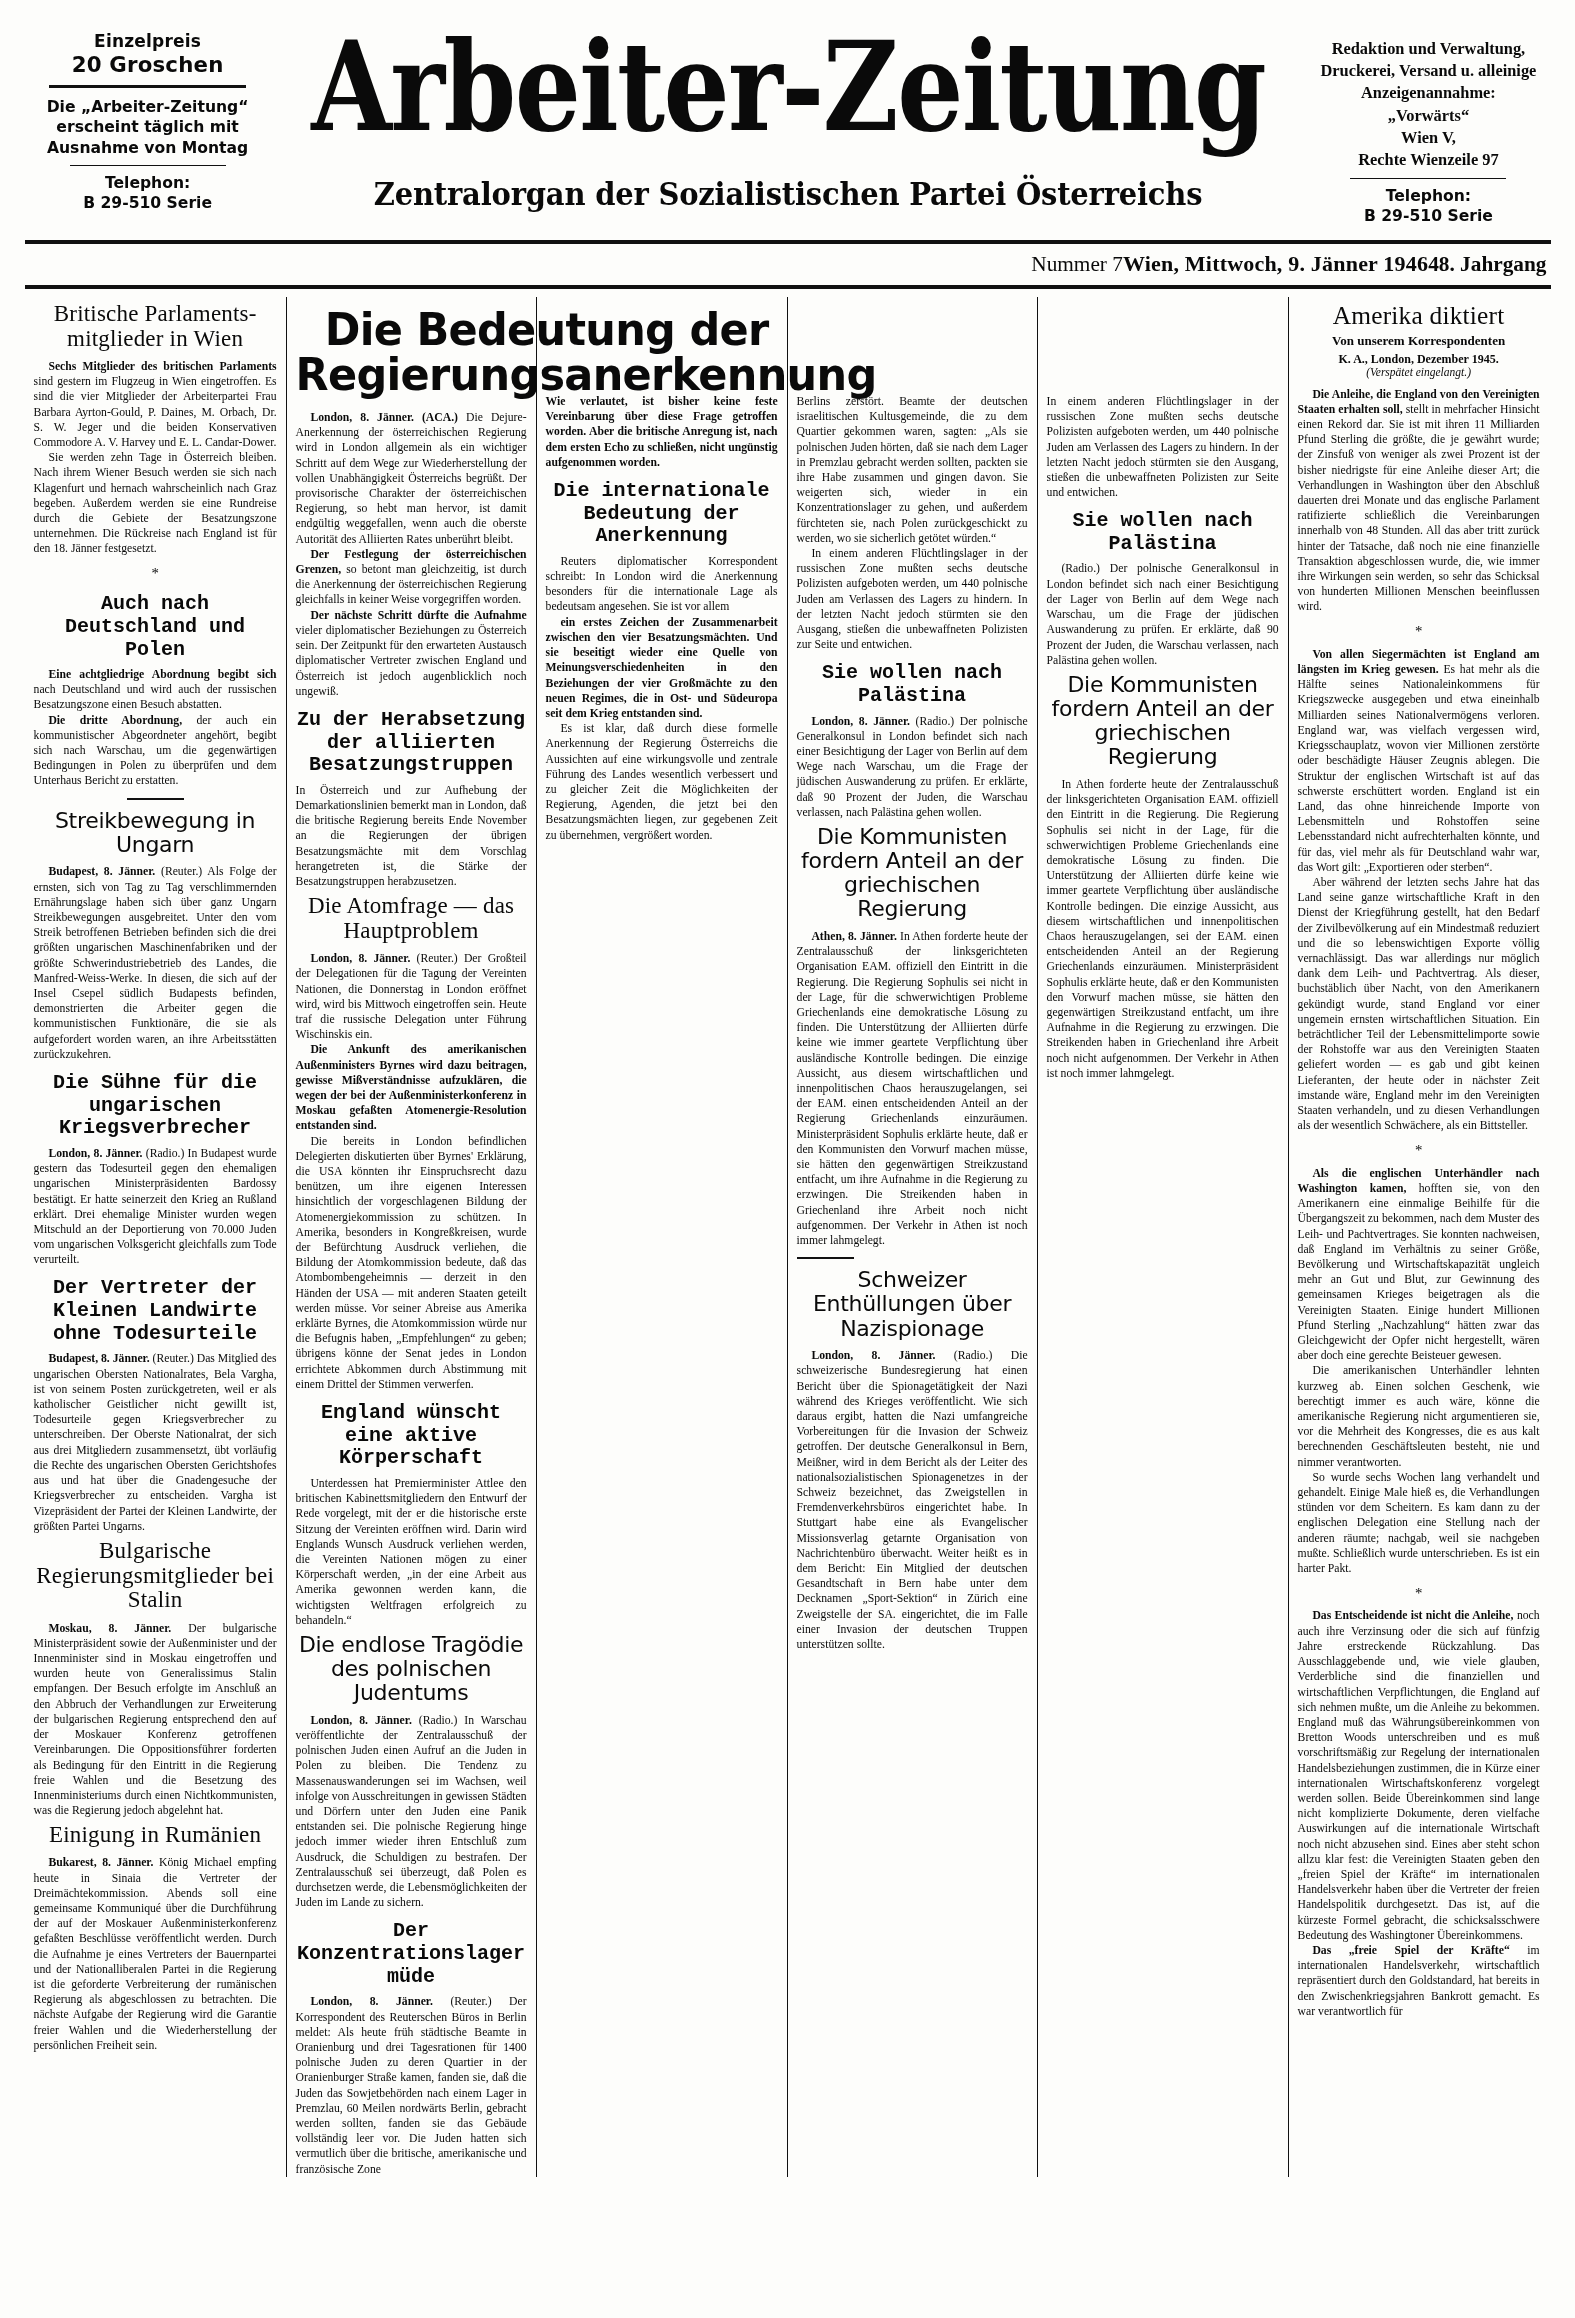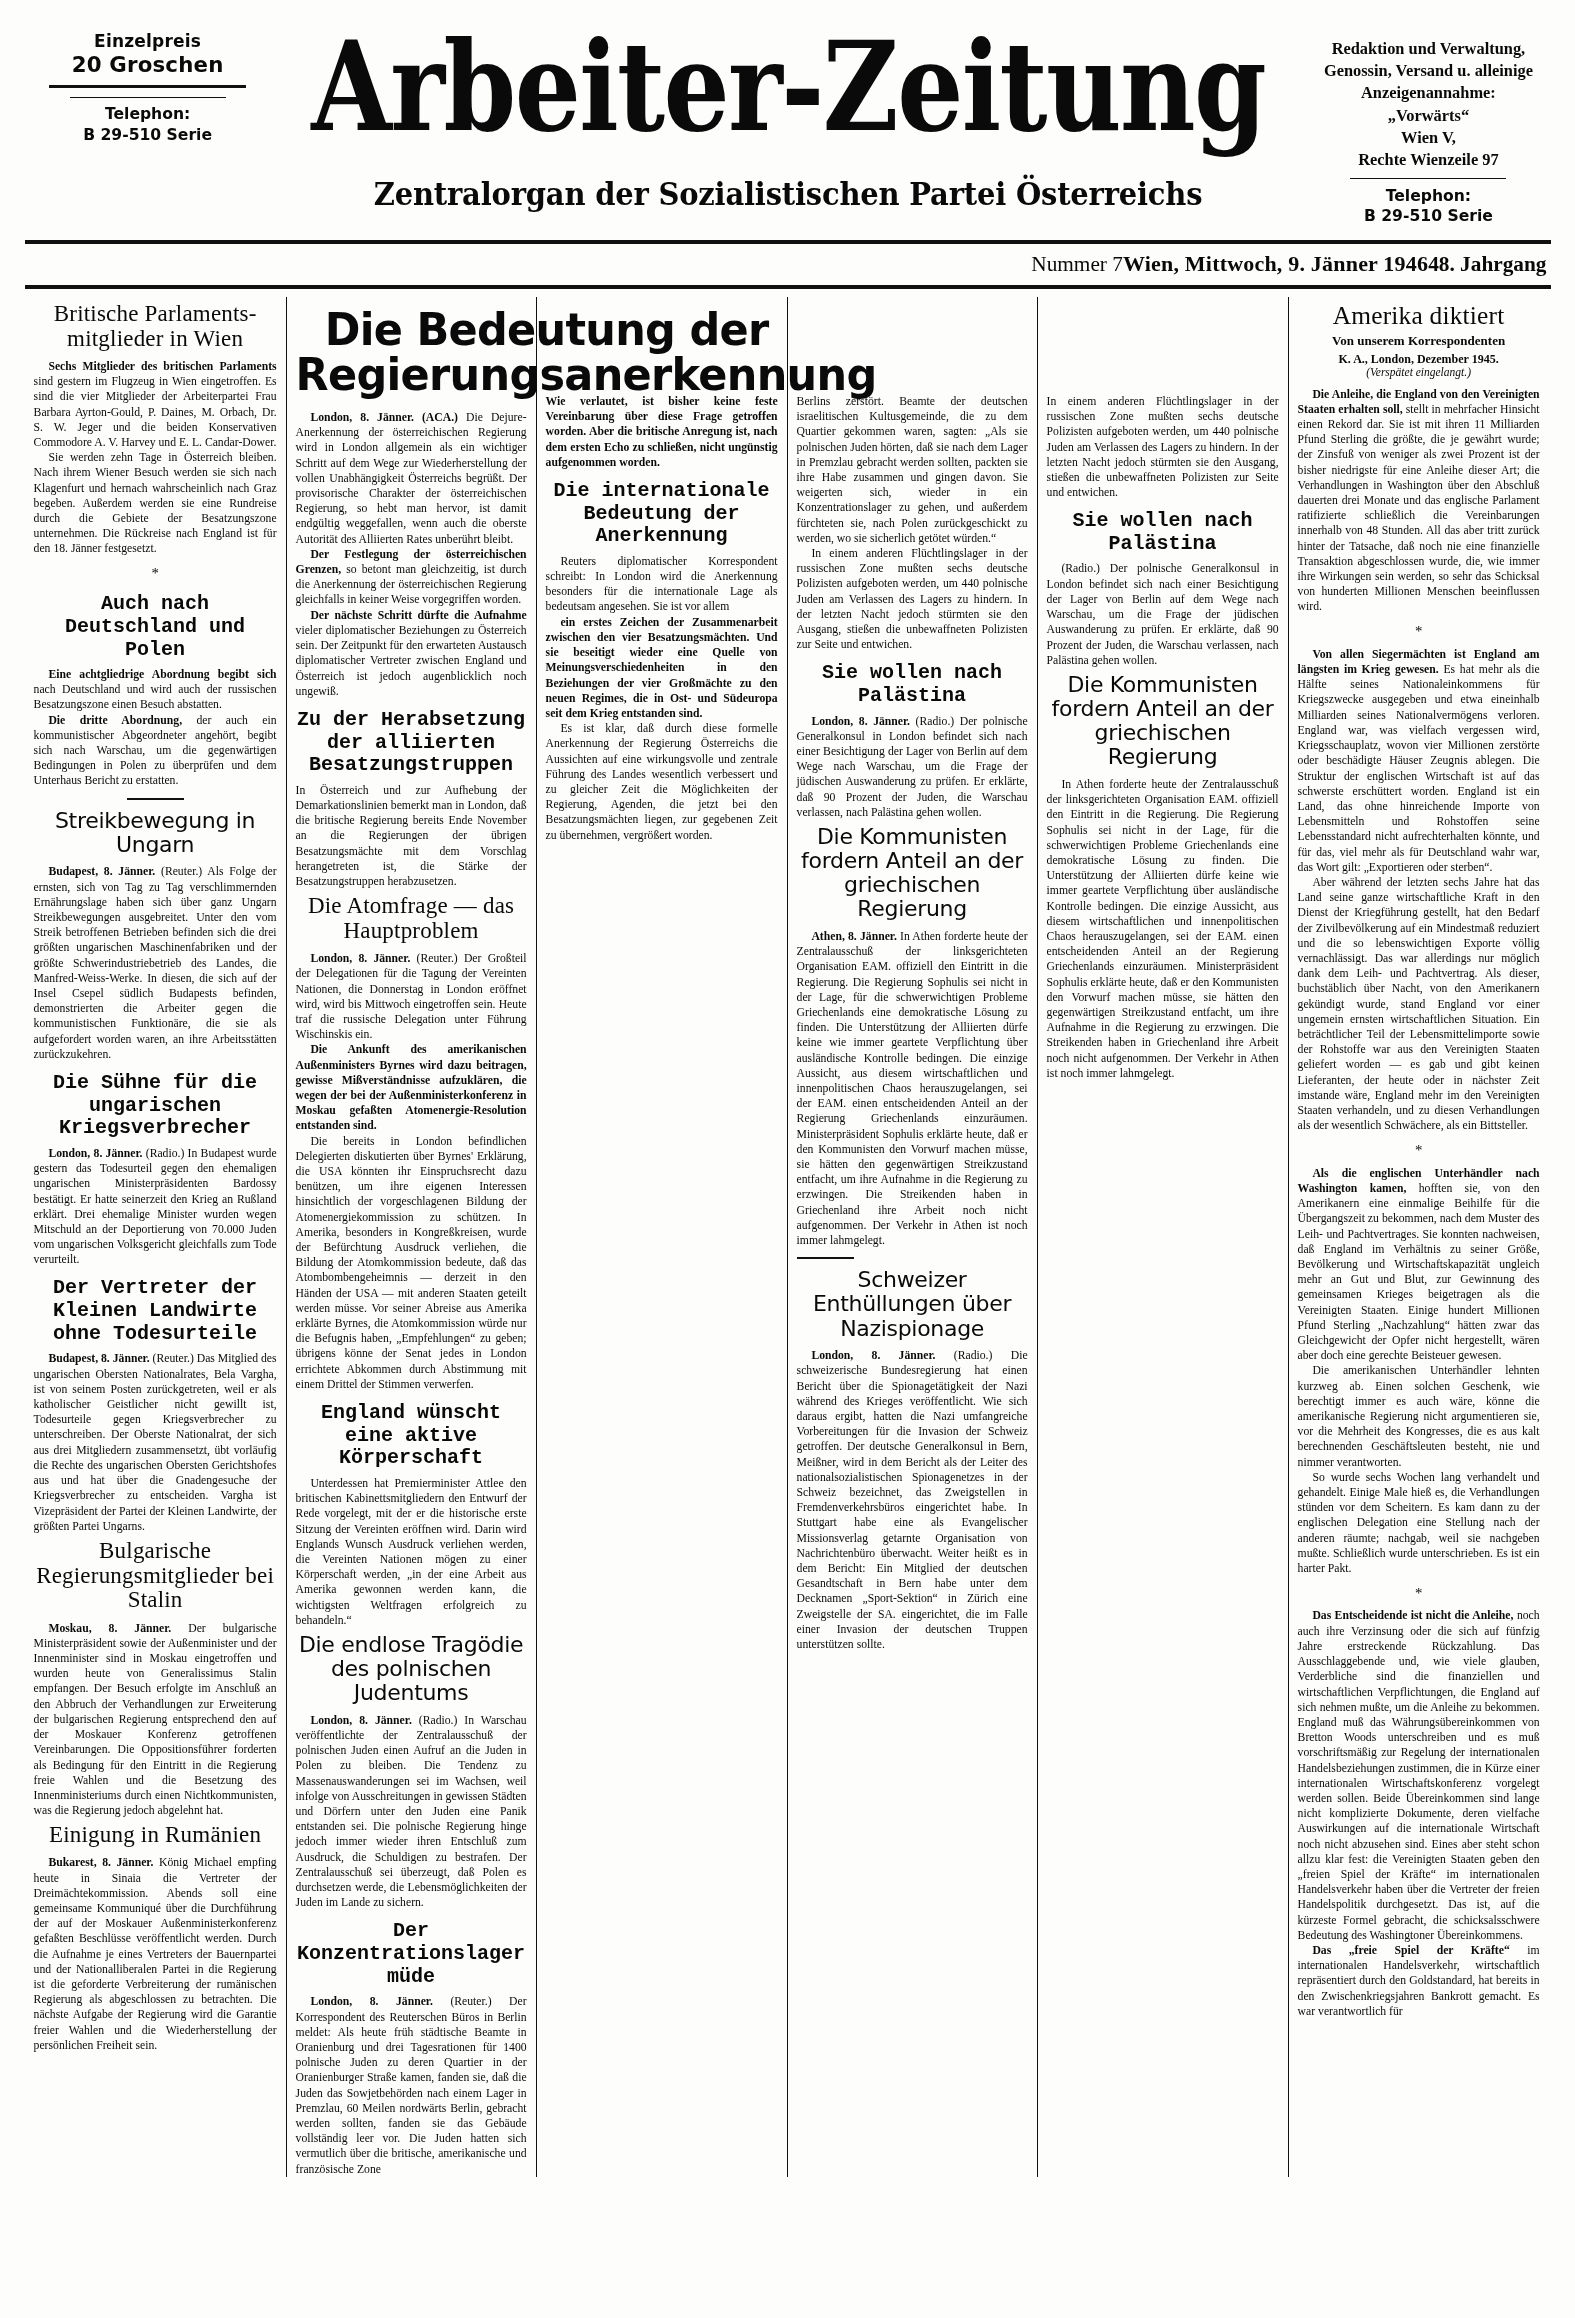--- a/index.html
+++ b/index.html
@@ -107,32 +107,33 @@
 <body>
 
 <div class="page">
 
   <div class="masthead">
 
     <div class="mh-side left">
       <div class="mh-line">Einzelpreis</div>
       <div class="mh-line big">20 Groschen</div>
       <hr class="mh-rule">
+      <div class="mh-small">Die „Arbeiter-Zeitung“ erscheint täglich mit Ausnahme von Montag</div>
       <hr class="mh-rule thin">
       <div class="mh-small">Telephon:</div>
       <div class="mh-small">B 29-510 Serie</div>
     </div>
 
     <div class="mh-center">
       <div class="logo">Arbeiter-Zeitung</div>
       <div class="subtitle">Zentralorgan der Sozialistischen Partei Österreichs</div>
     </div>
 
     <div class="mh-side right">
-      <div class="mh-reg">Redaktion und Verwaltung, Genossin, Versand u. alleinige Anzeigenannahme:</div>
+      <div class="mh-reg">Redaktion und Verwaltung, Druckerei, Versand u. alleinige Anzeigenannahme:</div>
       <div class="mh-reg">„Vorwärts“</div>
       <div class="mh-reg">Wien V,</div>
       <div class="mh-reg">Rechte Wienzeile 97</div>
       <hr class="mh-rule thin">
       <div class="mh-small">Telephon:</div>
       <div class="mh-small">B 29-510 Serie</div>
     </div>
   </div>
 
   <hr class="rule-heavy">

